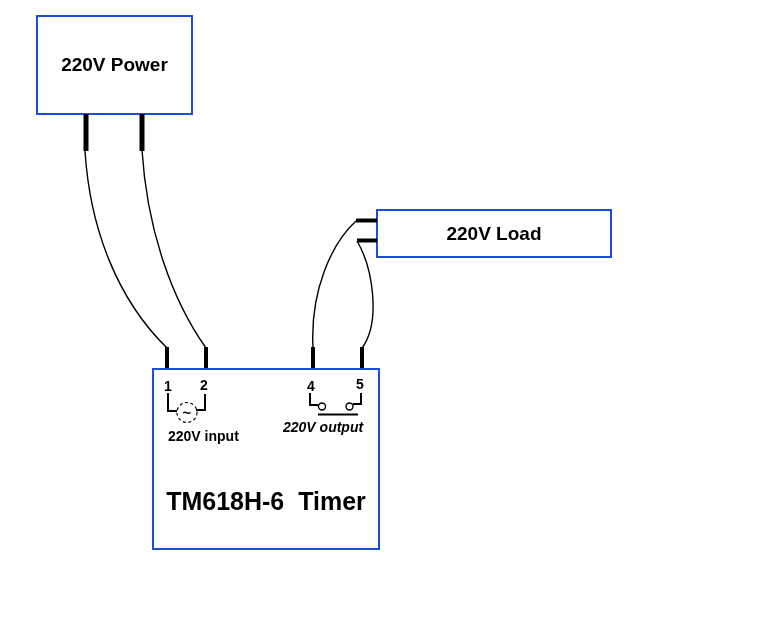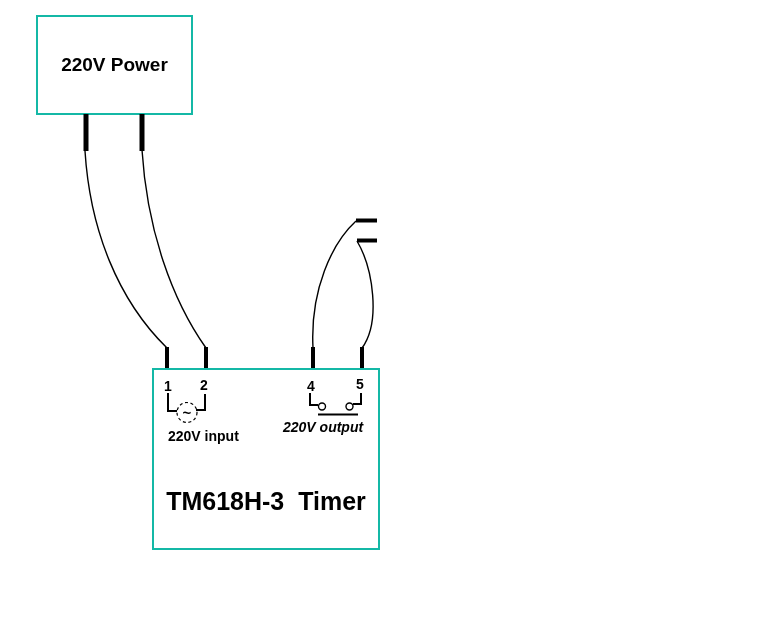--- a/index.html
+++ b/index.html
@@ -11,21 +11,21 @@
   #canvas {
     position: relative;
     width: 757px;
     height: 642px;
     background: #ffffff;
     overflow: hidden;
   }
   .box {
     position: absolute;
     box-sizing: border-box;
-    border: 2px solid #14b8a6;
+    border: 2px solid #1d4ed8;
     background: #ffffff;
     display: flex;
     align-items: center;
     justify-content: center;
   }
   #power-box  { left: 36px;  top: 15px;  width: 157px; height: 100px; }
   #load-box   { left: 376px; top: 209px; width: 236px; height: 49px;  }
   #timer-box  { left: 152px; top: 368px; width: 228px; height: 182px; }
   .box-label {
     font-size: 19px;
@@ -90,20 +90,23 @@
 </style>
 </head>
 <body>
 
 <div id="canvas">
 
   <div class="box" id="power-box">
     <span class="box-label">220V Power</span>
   </div>
 
+  <div class="box" id="load-box">
+    <span class="box-label">220V Load</span>
+  </div>
 
   <div class="box" id="timer-box"></div>
 
   <svg id="wiring-svg" viewBox="0 0 757 642" xmlns="http://www.w3.org/2000/svg">
 
     <g stroke="#000000">
       <line x1="86" y1="114" x2="86" y2="151" stroke-width="5"></line>
       <line x1="142" y1="114" x2="142" y2="151" stroke-width="5"></line>
     </g>
 
@@ -150,15 +153,15 @@
   <span class="terminal-number" id="terminal-1">1</span>
   <span class="terminal-number" id="terminal-2">2</span>
   <span class="terminal-number" id="terminal-4">4</span>
   <span class="terminal-number" id="terminal-5">5</span>
 
   <span id="ac-symbol">~</span>
 
   <span class="small-label" id="input-label">220V input</span>
   <span class="small-label" id="output-label">220V output</span>
 
-  <span id="timer-title">TM618H-3  Timer</span>
+  <span id="timer-title">TM618H-6  Timer</span>
 
 </div>
 
 </body></html>

